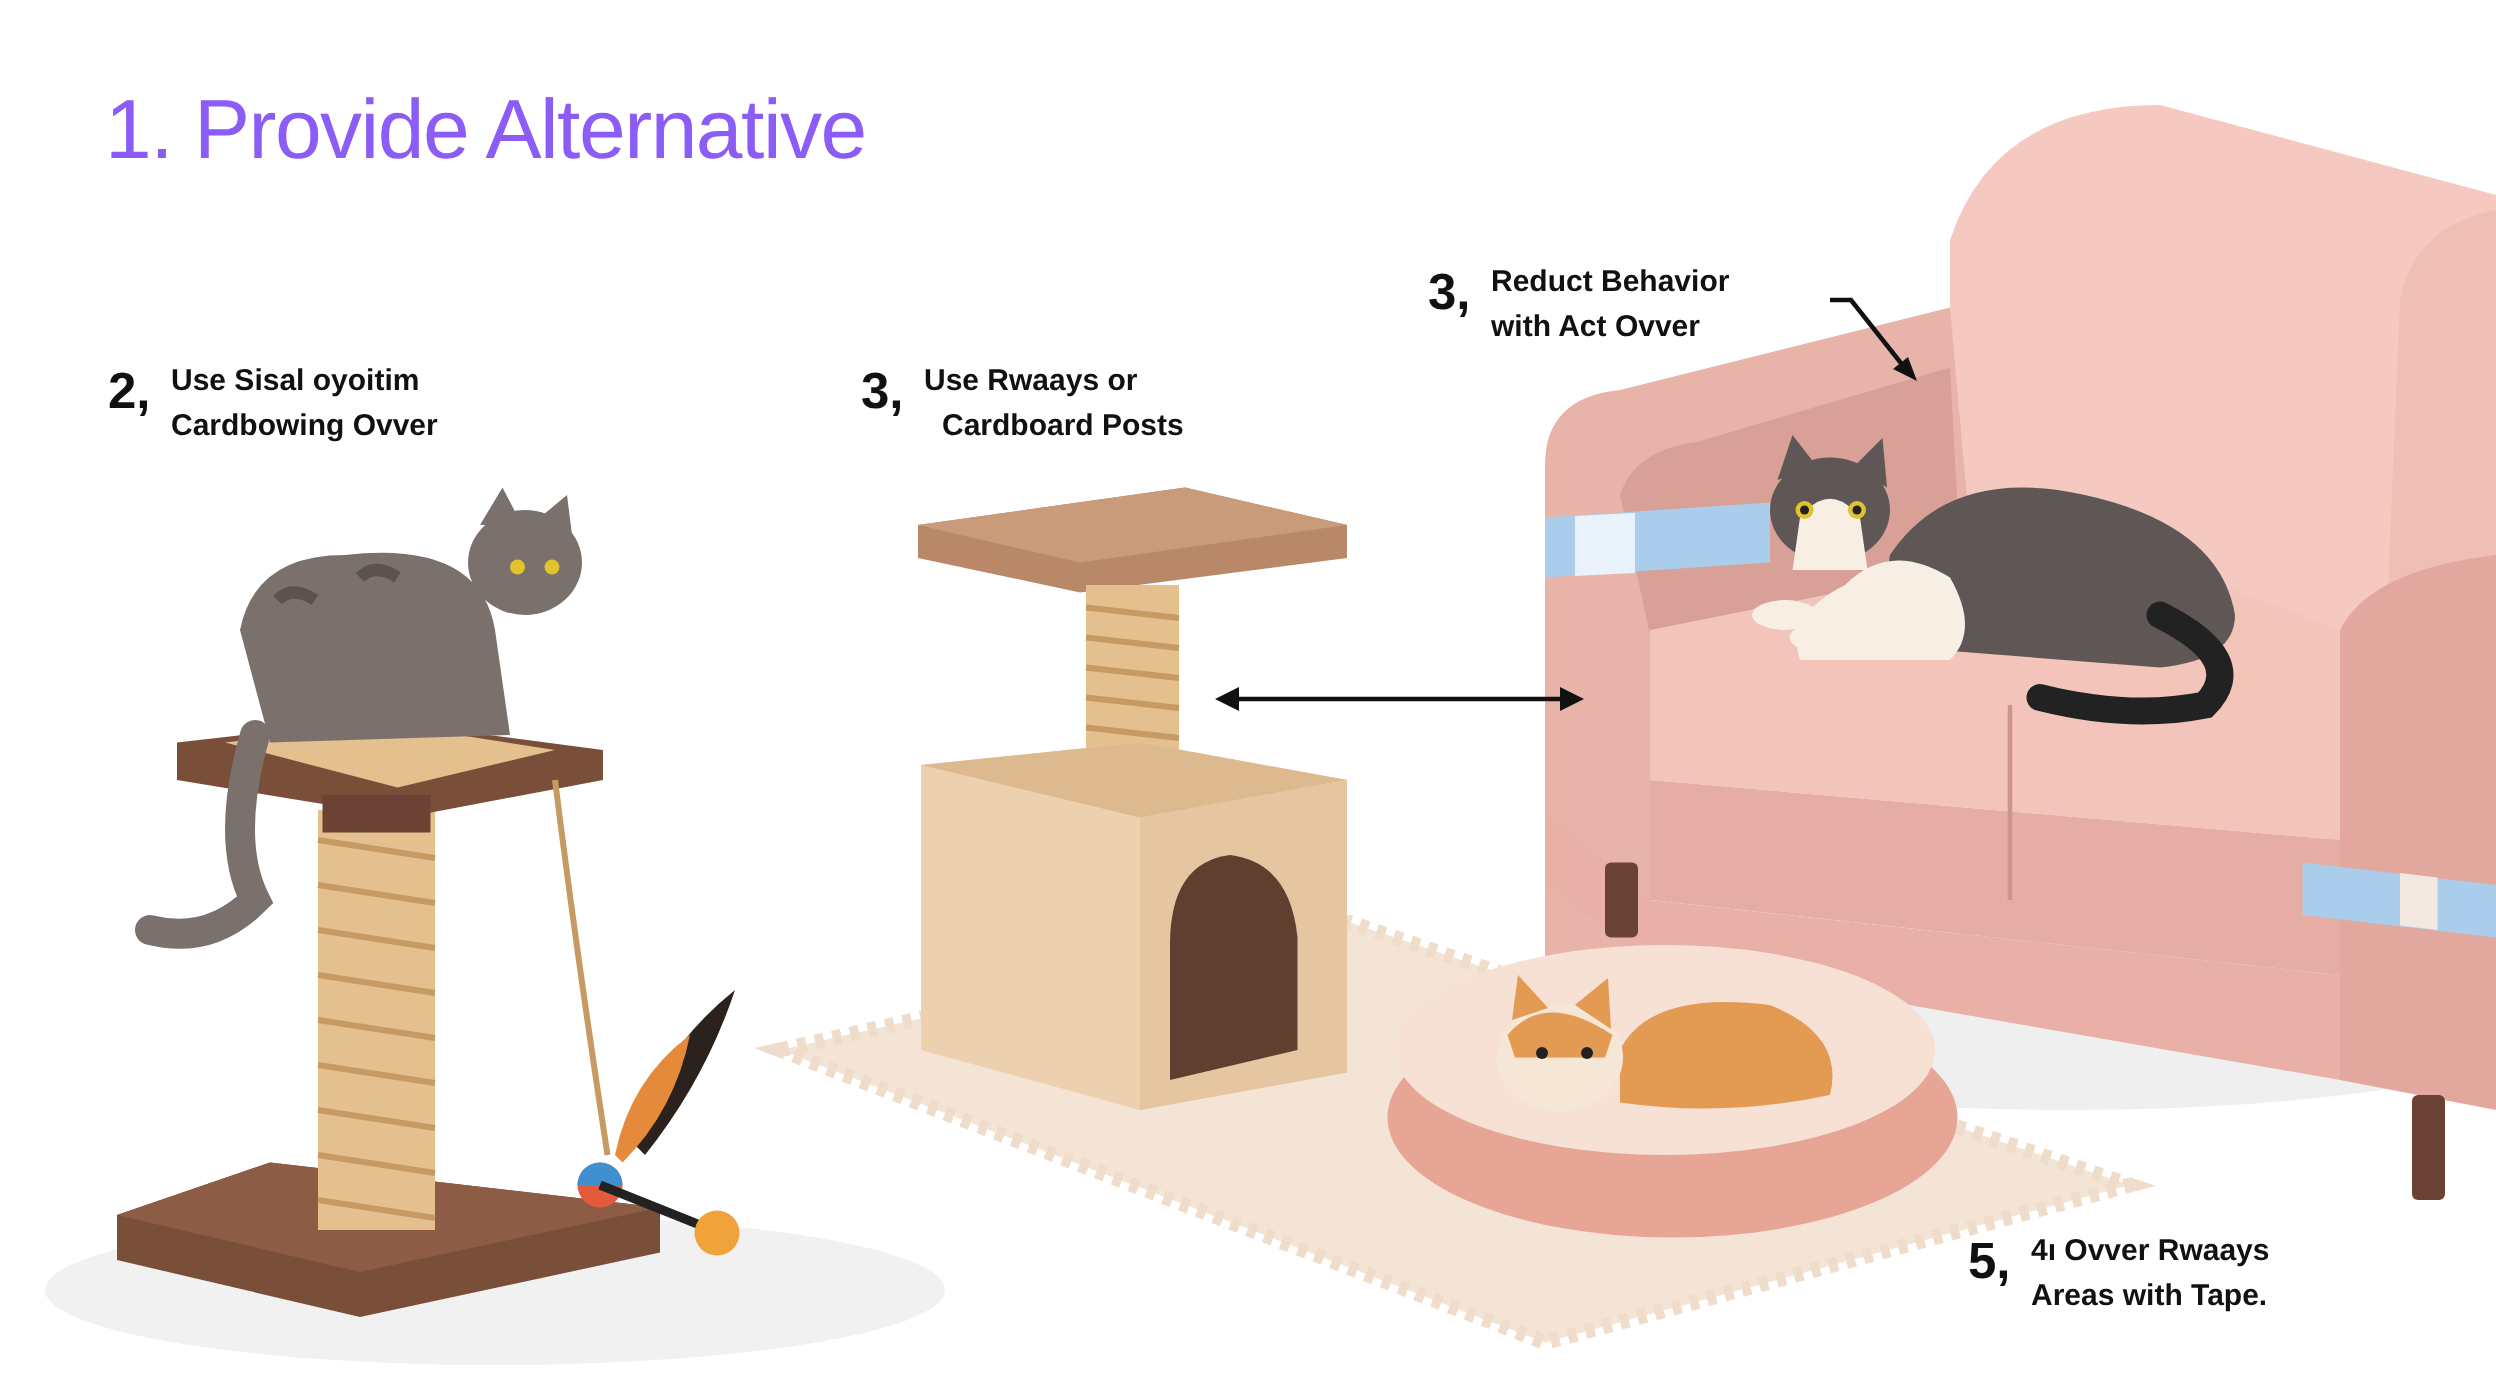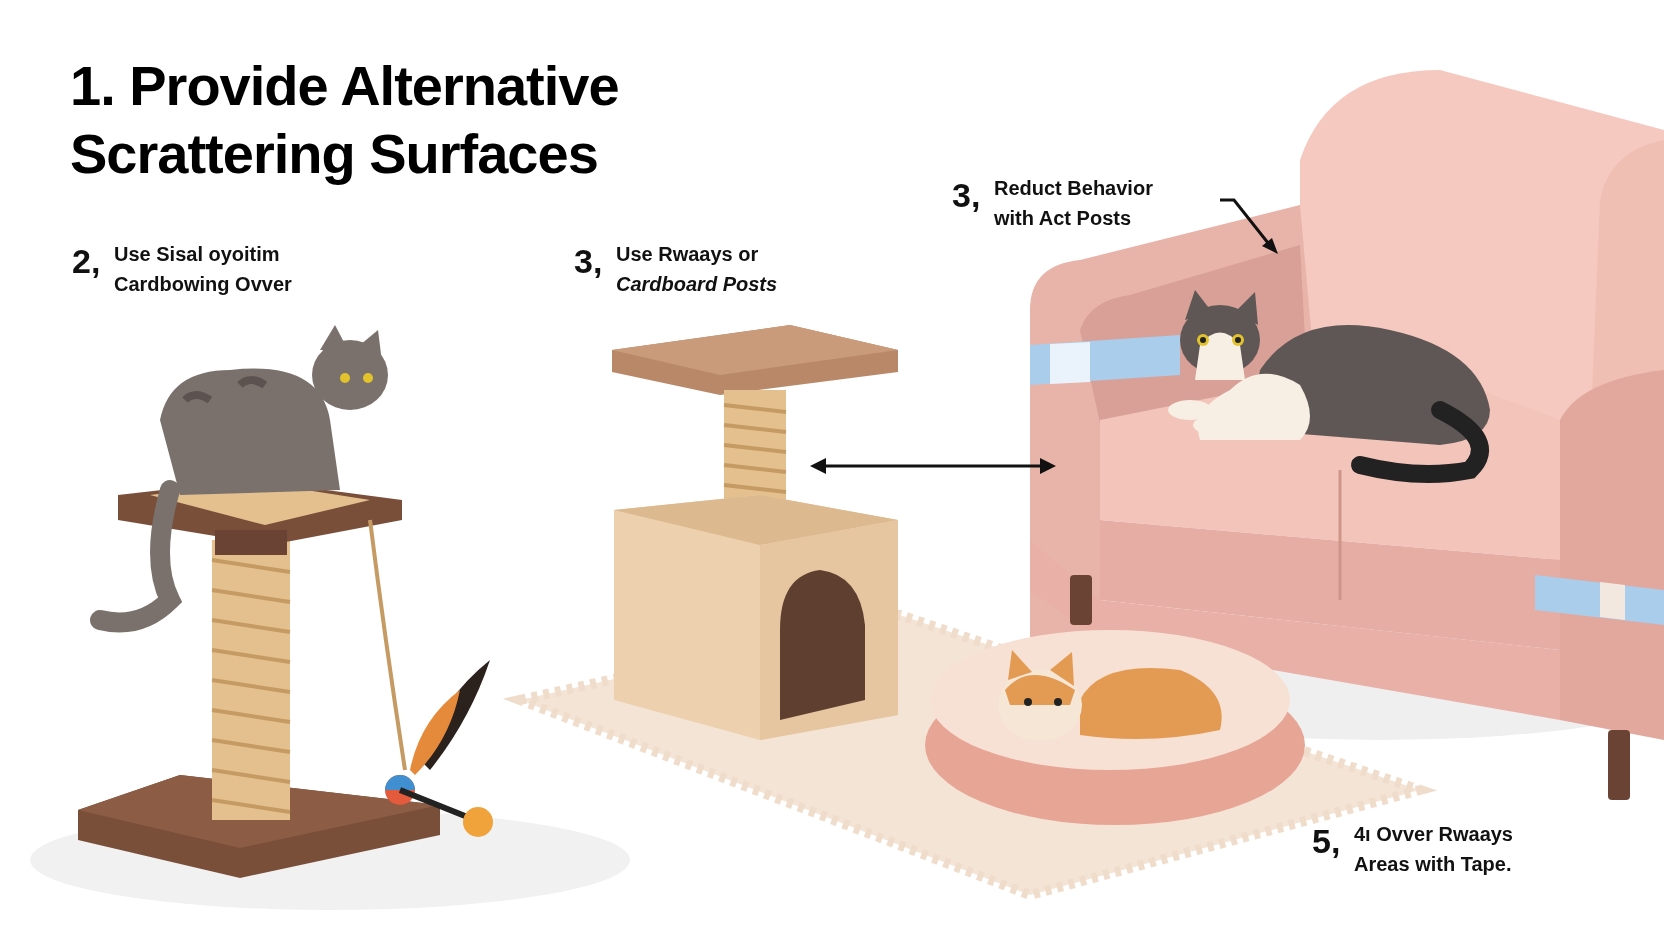--- a/index.html
+++ b/index.html
@@ -1,28 +1,27 @@
 <!DOCTYPE html>
 <html><head>
 <meta charset="utf-8">
 <style>
   html,body{margin:0;padding:0;background:#ffffff;}
   body{width:1664px;height:928px;position:relative;overflow:hidden;font-family:"Liberation Sans","DejaVu Sans",sans-serif;}
-  .title{position:absolute;left:70px;top:52px;font-size:56px;font-weight:700;line-height:68px;color:#000000;letter-spacing:-1px;}
+  .title{position:absolute;left:70px;top:52px;font-size:56px;font-weight:400;line-height:68px;color:#8b5cf6;letter-spacing:-1px;}
   .label{position:absolute;font-weight:700;color:#111;}
   .label .num{position:absolute;font-size:34px;line-height:34px;}
   .label .txt{position:absolute;font-size:20px;line-height:29px;white-space:nowrap;}
   svg.scene{position:absolute;left:0;top:0;}
 </style>
 </head>
 <body>
 
 <div class="title">
   <div>1. Provide Alternative</div>
-  <div>Scrattering Surfaces</div>
 </div>
 
 <svg class="scene" width="1664" height="928" viewBox="0 0 1664 928">
 
   <ellipse cx="1380" cy="680" rx="330" ry="60" fill="#efefef"></ellipse>
   <ellipse cx="330" cy="860" rx="300" ry="50" fill="#f1f1f1"></ellipse>
 
   <g>
     <polygon points="520,700 900,615 1420,790 1030,895" fill="#f4e4d6" stroke="#f0dcca" stroke-width="10" stroke-dasharray="6 6"></polygon>
   </g>
@@ -160,26 +159,26 @@
 
 <div class="label" style="left:72px;top:240px;">
   <span class="num" style="left:0;top:4px;">2,</span>
   <span class="txt" style="left:42px;top:0;">Use Sisal oyoitim</span>
   <span class="txt" style="left:42px;top:30px;">Cardbowing Ovver</span>
 </div>
 
 <div class="label" style="left:574px;top:240px;">
   <span class="num" style="left:0;top:4px;">3,</span>
   <span class="txt" style="left:42px;top:0;">Use Rwaays or</span>
-  <span class="txt" style="left:42px;top:30px;font-style:italic;">Cardboard Posts</span>
+  <span class="txt" style="left:54px;top:30px;">Cardboard Posts</span>
 </div>
 
 <div class="label" style="left:952px;top:174px;">
   <span class="num" style="left:0;top:4px;">3,</span>
   <span class="txt" style="left:42px;top:0;">Reduct Behavior</span>
-  <span class="txt" style="left:42px;top:30px;">with Act Posts</span>
+  <span class="txt" style="left:42px;top:30px;">with Act Ovver</span>
 </div>
 
 <div class="label" style="left:1312px;top:820px;">
   <span class="num" style="left:0;top:4px;">5,</span>
   <span class="txt" style="left:42px;top:0;">4ı Ovver Rwaays</span>
   <span class="txt" style="left:42px;top:30px;">Areas with Tape.</span>
 </div>
 
 </body></html>

